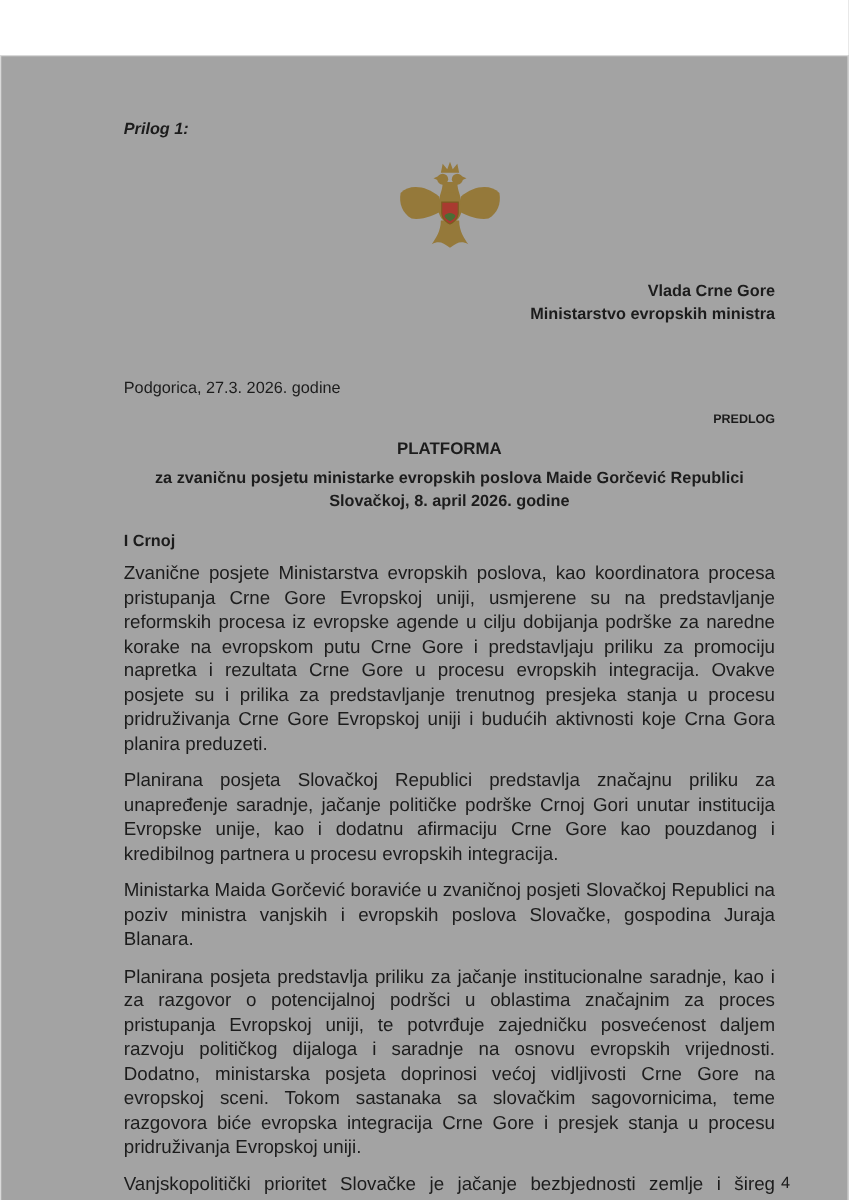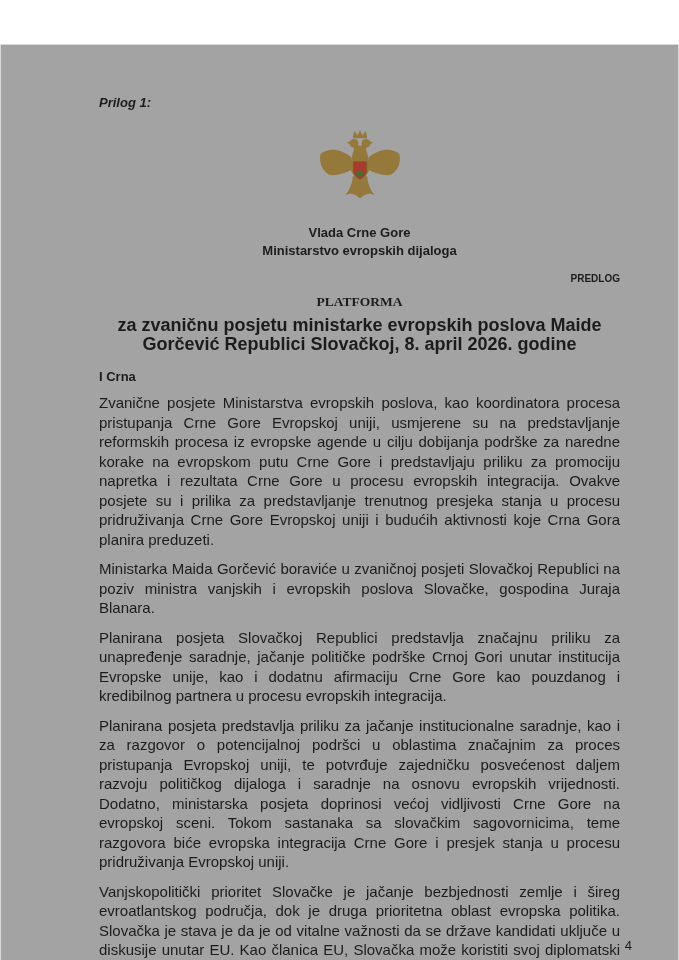--- a/index.html
+++ b/index.html
@@ -21,47 +21,46 @@
   .prilog {
     font-weight:bold; font-style:italic;
     font-size:13px;
   }
   .emblem {
     text-align:center;
     margin-top:18px;
     height:82px;
   }
   .org {
-    text-align:center;
+    text-align:right;
     font-weight:bold;
     font-size:13px;
     line-height:18px;
   }
   .org-first { margin-top:14px; }
   .dateline {
     font-size:13px;
     margin-top:42px;
   }
   .predlog {
     text-align:right;
     font-weight:bold;
     font-size:10px;
     margin-top:13px;
   }
   .title {
     text-align:center;
     font-weight:bold;
     font-size:13.5px;
     margin-top:10px;
-    font-family:Liberation Serif, serif;
   }
   .subtitle {
     text-align:center;
     font-weight:bold;
-    font-size:18px;
+    font-size:13px;
     line-height:19px;
     margin:6px auto 0 auto;
     max-width:556px;
   }
   .section-heading {
     font-weight:bold;
     font-size:13px;
     margin-top:15px;
     margin-bottom:9px;
   }
@@ -106,31 +105,32 @@
 
         <path d="M50 66 C50 78 44 86 40 92 C48 88 52 90 60 96 C68 90 72 88 80 92 C76 86 70 78 70 66 Z"></path>
       </g>
 
       <path d="M51 46 H69 V58 C69 66 60 70 60 70 C60 70 51 66 51 58 Z" fill="#a93a30" stroke="#7a5e20" stroke-width="1.2"></path>
       <path d="M54 61 C57 57 63 57 66 61 C66 64 60 67 60 67 C60 67 54 64 54 61 Z" fill="#4a6d35"></path>
     </svg>
   </div>
 
   <div class="org org-first">Vlada Crne Gore</div>
-  <div class="org">Ministarstvo evropskih dijaloga</div>
+  <div class="org">Ministarstvo evropskih ministra</div>
 
+  <div class="dateline">Podgorica, 27.3. 2026. godine</div>
 
   <div class="predlog">PREDLOG</div>
 
   <div class="title">PLATFORMA</div>
   <div class="subtitle">za zvaničnu posjetu ministarke evropskih poslova Maide Gorčević Republici Slovačkoj, 8. april 2026. godine</div>
 
-  <div class="section-heading">I Crna</div>
+  <div class="section-heading">I Crnoj</div>
   <p class="body-par">Zvanične posjete Ministarstva evropskih poslova, kao koordinatora procesa pristupanja Crne Gore Evropskoj uniji, usmjerene su na predstavljanje reformskih procesa iz evropske agende u cilju dobijanja podrške za naredne korake na evropskom putu Crne Gore i predstavljaju priliku za promociju napretka i rezultata Crne Gore u procesu evropskih integracija. Ovakve posjete su i prilika za predstavljanje trenutnog presjeka stanja u procesu pridruživanja Crne Gore Evropskoj uniji i budućih aktivnosti koje Crna Gora planira preduzeti.</p>
+  <p class="body-par">Planirana posjeta Slovačkoj Republici predstavlja značajnu priliku za unapređenje saradnje, jačanje političke podrške Crnoj Gori unutar institucija Evropske unije, kao i dodatnu afirmaciju Crne Gore kao pouzdanog i kredibilnog partnera u procesu evropskih integracija.</p>
   <p class="body-par">Ministarka Maida Gorčević boraviće u zvaničnoj posjeti Slovačkoj Republici na poziv ministra vanjskih i evropskih poslova Slovačke, gospodina Juraja Blanara.</p>
-  <p class="body-par">Planirana posjeta Slovačkoj Republici predstavlja značajnu priliku za unapređenje saradnje, jačanje političke podrške Crnoj Gori unutar institucija Evropske unije, kao i dodatnu afirmaciju Crne Gore kao pouzdanog i kredibilnog partnera u procesu evropskih integracija.</p>
 
   <p class="body-par">Planirana posjeta predstavlja priliku za jačanje institucionalne saradnje, kao i za razgovor o potencijalnoj podršci u oblastima značajnim za proces pristupanja Evropskoj uniji, te potvrđuje zajedničku posvećenost daljem razvoju političkog dijaloga i saradnje na osnovu evropskih vrijednosti. Dodatno, ministarska posjeta doprinosi većoj vidljivosti Crne Gore na evropskoj sceni. Tokom sastanaka sa slovačkim sagovornicima, teme razgovora biće evropska integracija Crne Gore i presjek stanja u procesu pridruživanja Evropskoj uniji.</p>
   <p class="body-par">Vanjskopolitički prioritet Slovačke je jačanje bezbjednosti zemlje i šireg evroatlantskog područja, dok je druga prioritetna oblast evropska politika. Slovačka je stava je da je od vitalne važnosti da se države kandidati uključe u diskusije unutar EU. Kao članica EU, Slovačka može koristiti svoj diplomatski uticaj unutar institucija i među državama članicama da podrži ubrzanje pregovora i obezbijedi dodatnu podršku za Crnu Goru. Ova posjeta ima poseban značaj u trenutku kada Crna Gora intenzivira napore na ispunjavanju reformskih kriterijuma za pristupanje Evropskoj uniji, te predstavlja priliku za razmjenu iskustava i najboljih praksi sa partnerima koji imaju višegodišnje iskustvo u implementaciji evropskih standarda i zakonodavstva.</p>
 
   <div class="page-number">4</div>
 
 </div>
 
 </body></html>

